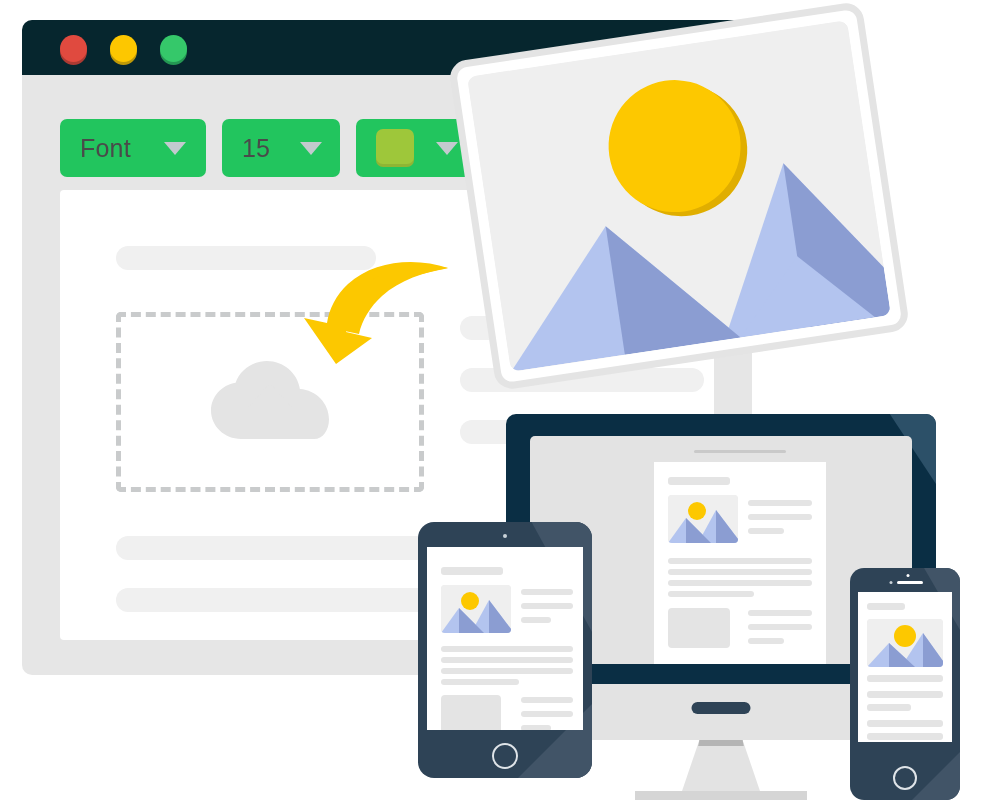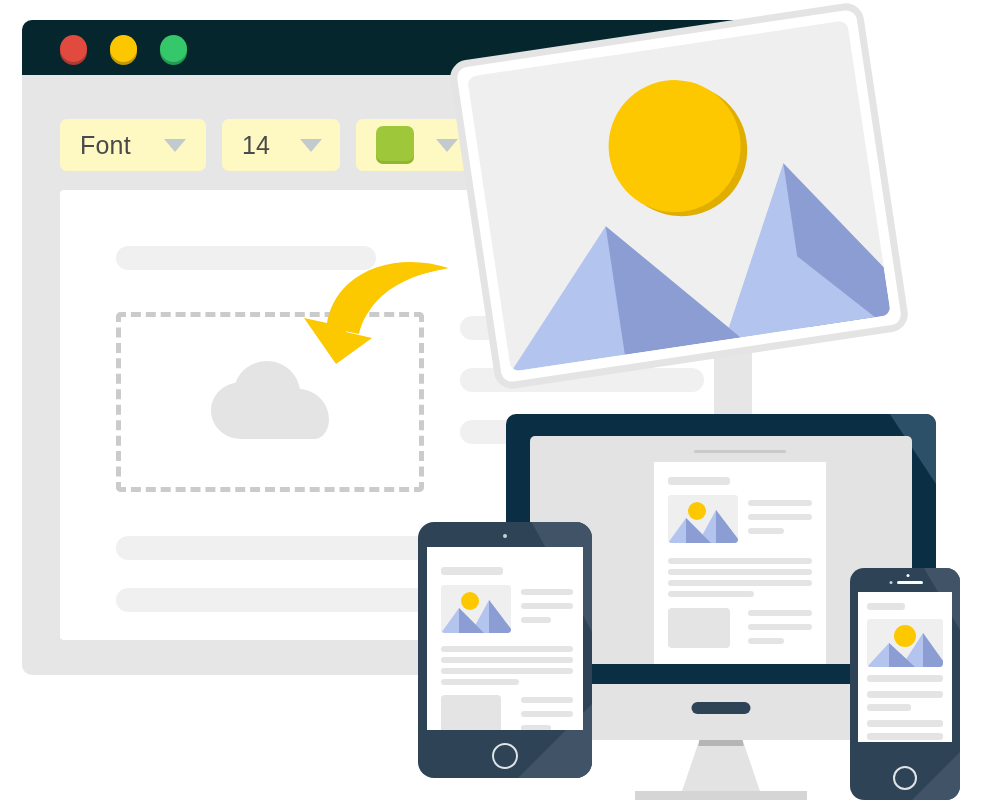--- a/index.html
+++ b/index.html
@@ -63,22 +63,22 @@
   .toolbar {
     position: absolute;
     left: 0;
     top: 55px;
     width: 730px;
     height: 112px;
   }
   .tool-ctrl {
     position: absolute;
     top: 44px;
-    height: 52px;
-    background: #fef9c3;
+    height: 58px;
+    background: #22c55e;
     border-radius: 7px;
     display: flex;
     align-items: center;
   }
   .ctrl-font { left: 38px; width: 146px; }
   .ctrl-size { left: 200px; width: 118px; }
   .ctrl-color { left: 334px; width: 120px; }
   .ctrl-extra { left: 470px; width: 110px; }
   .ctrl-label {
     font-size: 25px;
@@ -420,21 +420,21 @@
     </div>
 
     <div class="toolbar">
 
       <div class="tool-ctrl ctrl-font">
         <span class="ctrl-label">Font</span>
         <span class="caret caret-font"></span>
       </div>
 
       <div class="tool-ctrl ctrl-size">
-        <span class="ctrl-label">14</span>
+        <span class="ctrl-label">15</span>
         <span class="caret caret-size"></span>
       </div>
 
       <div class="tool-ctrl ctrl-color">
         <span class="swatch"></span>
         <span class="caret caret-color"></span>
       </div>
 
       <div class="tool-ctrl ctrl-extra"></div>
     </div>

